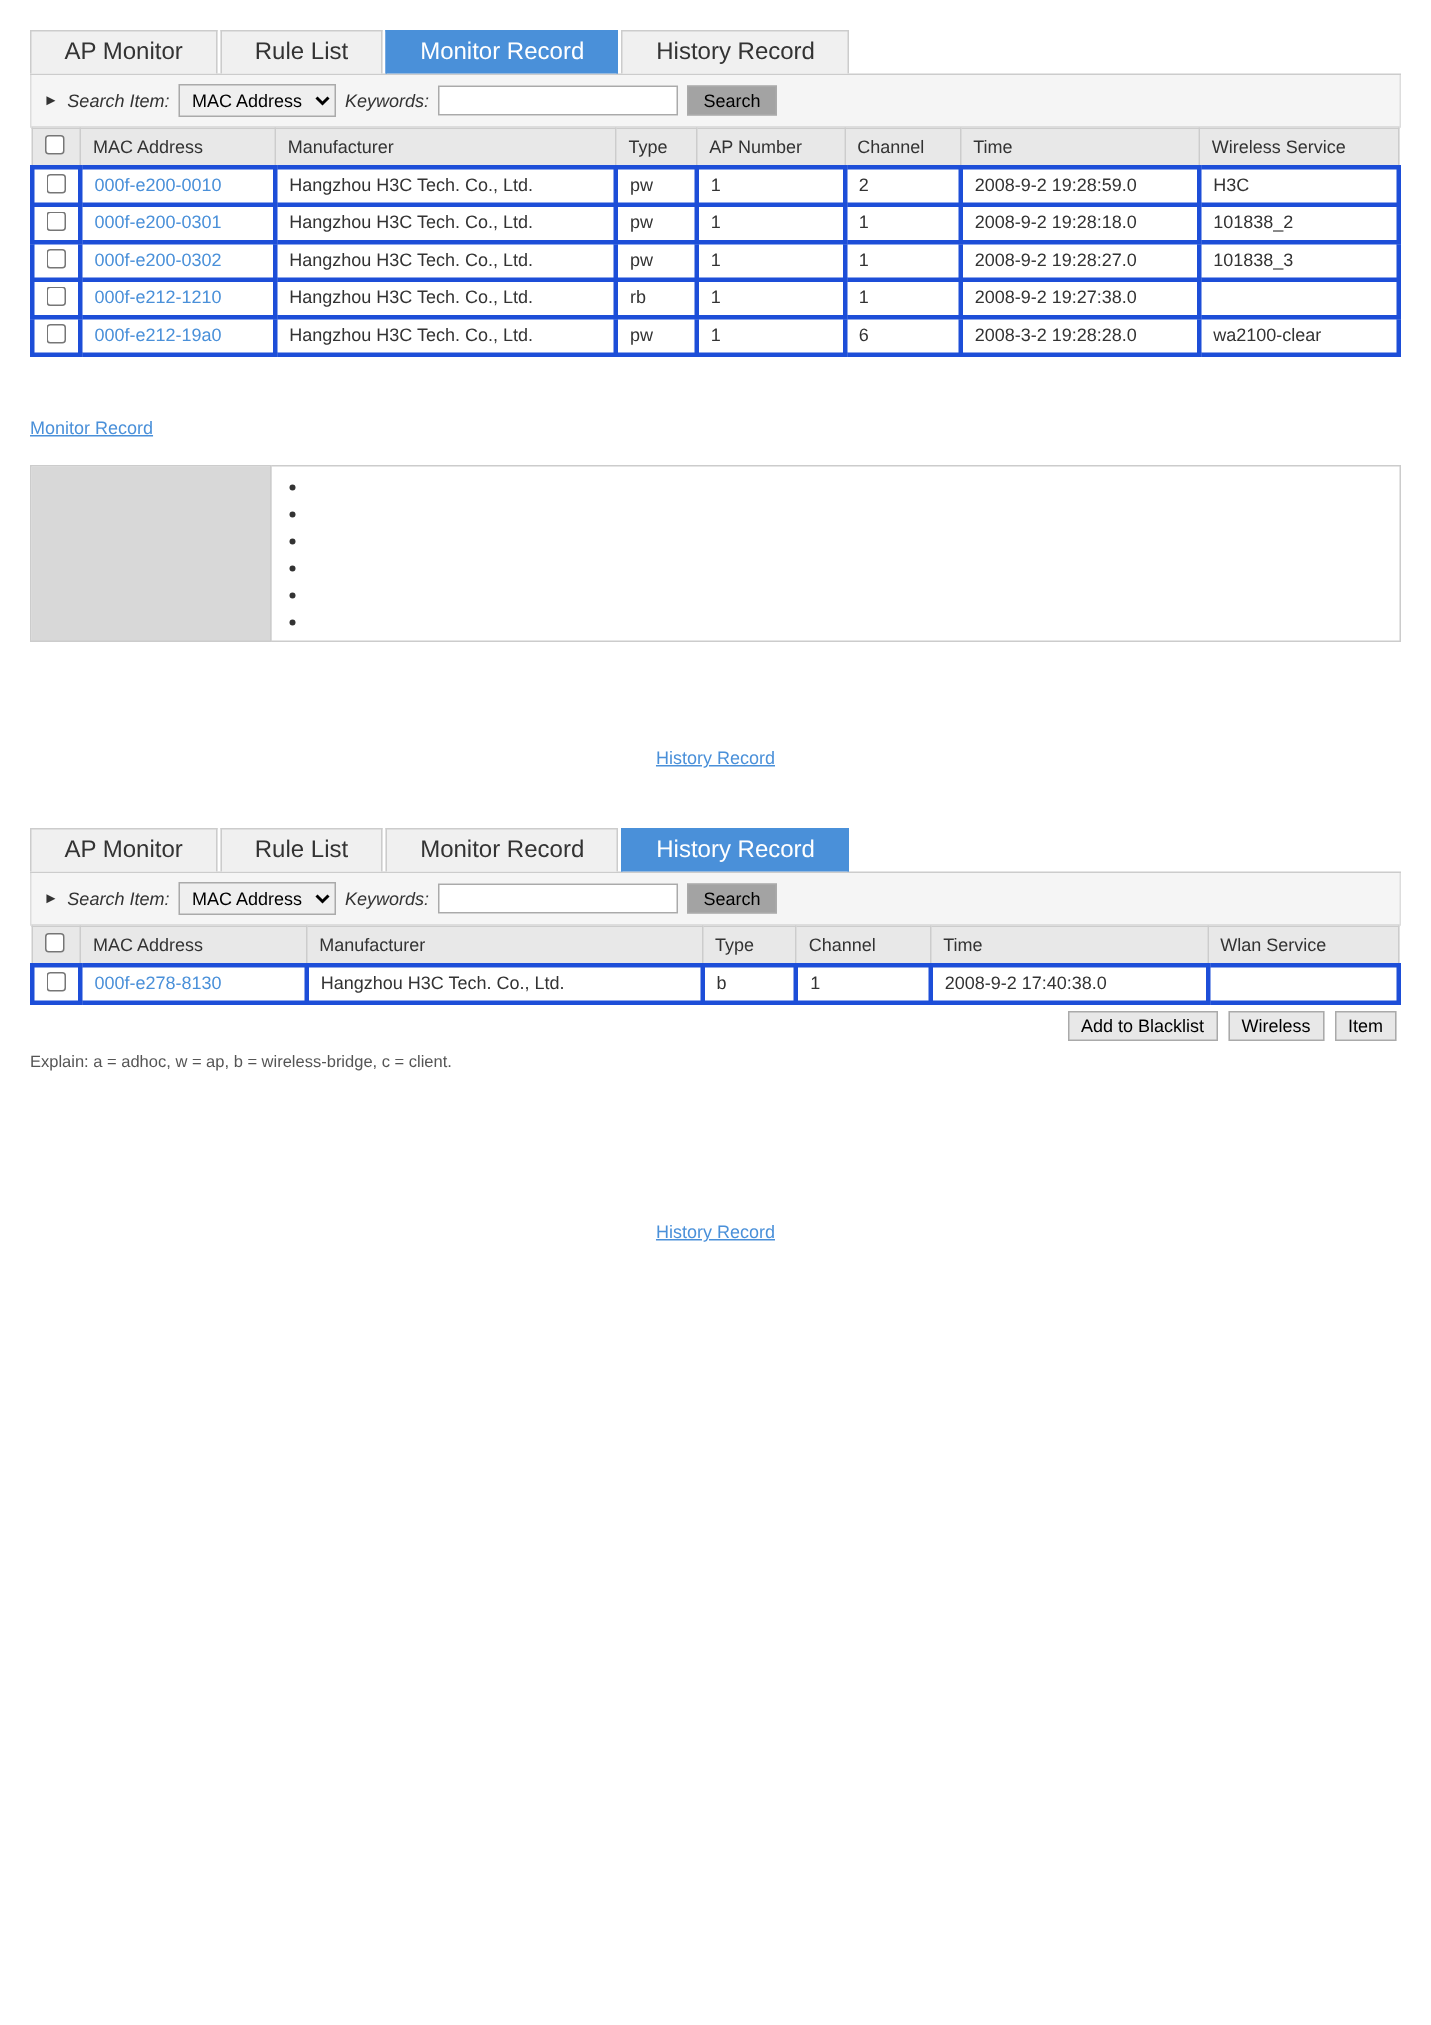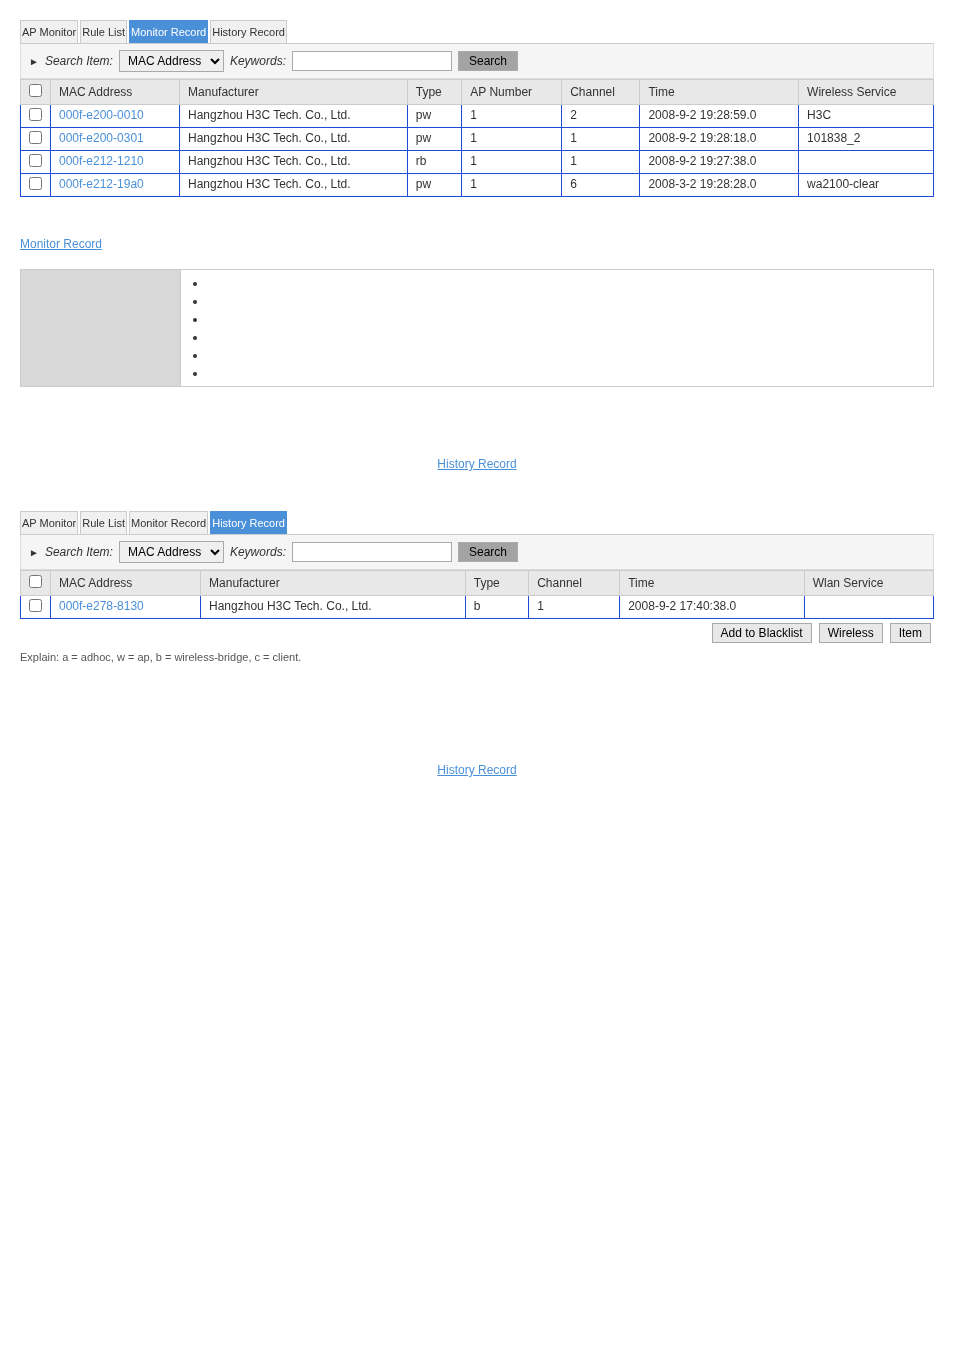--- a/index.html
+++ b/index.html
@@ -15,28 +15,28 @@
       margin-bottom: 30px;
     }
 
     
     .tabs {
       display: flex;
       border-bottom: 1px solid #ccc;
       margin-bottom: 0;
     }
     .tab {
-      padding: 5px 1px;
+      padding: 5px 22px;
       border: 1px solid #ccc;
       border-bottom: none;
       background: #f0f0f0;
       color: #333;
       cursor: pointer;
       margin-right: 2px;
-      font-size: 11px;
+      font-size: 16px;
     }
     .tab.active {
       background: #4a90d9;
       color: #fff;
       border-color: #4a90d9;
     }
 
     
     .search-bar {
       display: flex;
@@ -82,21 +82,21 @@
     }
     .data-table th {
       background: #e8e8e8;
       border: 1px solid #ccc;
       padding: 4px 8px;
       text-align: left;
       font-weight: normal;
       font-size: 12px;
     }
     .data-table td {
-      border: 1px solid #1d4ed8;
+      border: 3px solid #1d4ed8;
       padding: 3px 8px;
       font-size: 12px;
       vertical-align: top;
     }
     .mac-link {
       color: #4a90d9;
       text-decoration: none;
     }
     .checkbox-col {
       width: 20px;
@@ -221,20 +221,30 @@
       <td><a class="mac-link">000f-e200-0301</a></td>
       <td>Hangzhou H3C Tech. Co., Ltd.</td>
       <td>pw</td>
       <td>1</td>
       <td>1</td>
       <td>2008-9-2 19:28:18.0</td>
       <td>101838_2</td>
     </tr>
         <tr>
       <td class="checkbox-col"><input type="checkbox" style=""></td>
+      <td><a class="mac-link">000f-e200-0302</a></td>
+      <td>Hangzhou H3C Tech. Co., Ltd.</td>
+      <td>pw</td>
+      <td>1</td>
+      <td>1</td>
+      <td>2008-9-2 19:28:27.0</td>
+      <td>101838_3</td>
+    </tr>
+        <tr>
+      <td class="checkbox-col"><input type="checkbox" style=""></td>
       <td><a class="mac-link">000f-e212-1210</a></td>
       <td>Hangzhou H3C Tech. Co., Ltd.</td>
       <td>rb</td>
       <td>1</td>
       <td>1</td>
       <td>2008-9-2 19:27:38.0</td>
       <td></td>
     </tr>
         <tr>
       <td class="checkbox-col"><input type="checkbox" style=""></td>

